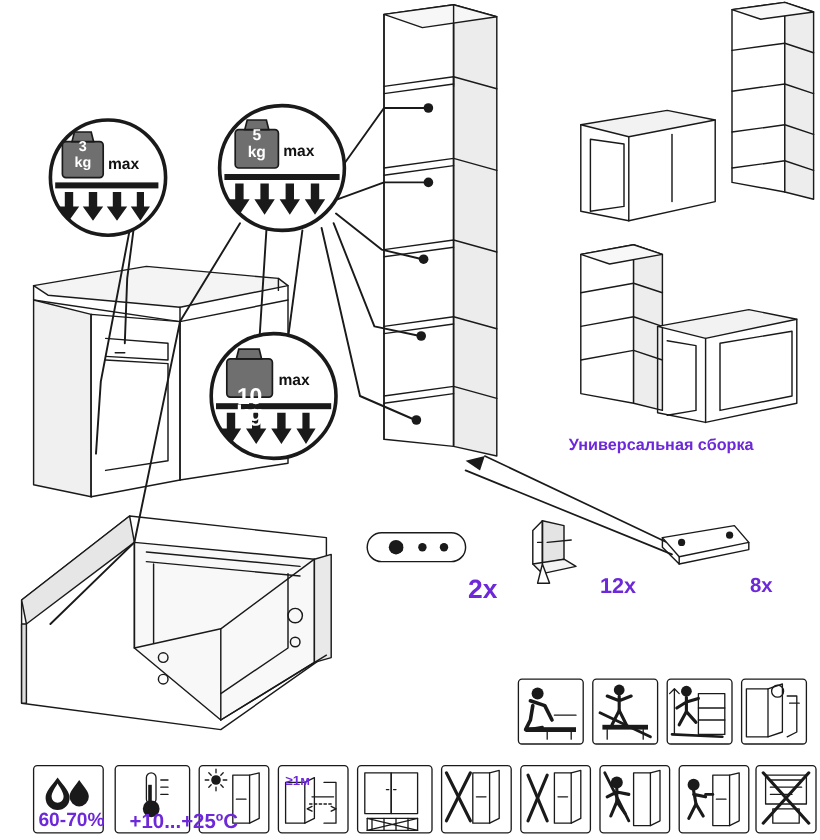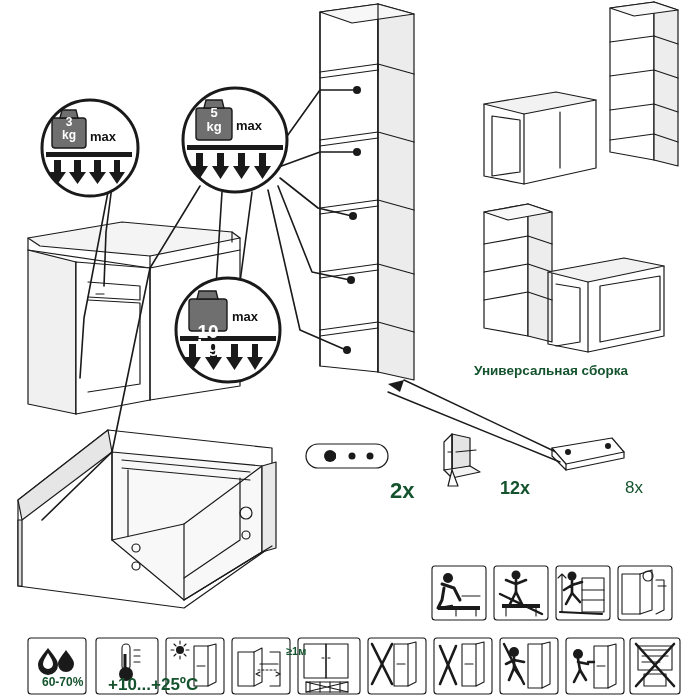--- a/index.html
+++ b/index.html
@@ -8,31 +8,31 @@
     background:#ffffff;
     font-family:"Liberation Sans",sans-serif;
     position:relative;
     overflow:hidden;
   }
   .stage{position:absolute;left:0;top:0;width:683px;height:700px;}
   svg{display:block;}
   .lbl{
     position:absolute;
     font-family:"Liberation Sans",sans-serif;
-    color:#14532d;
+    color:#6d28d9;
     white-space:nowrap;
   }
   #title-universal{
     left:474px;top:363px;
     font-size:13.5px;font-weight:bold;
   }
   #qty-2x{left:390px;top:478px;font-size:22px;font-weight:bold;}
   #qty-12x{left:500px;top:478px;font-size:18px;font-weight:bold;}
-  #qty-8x{left:625px;top:478px;font-size:17px;font-weight:normal;}
-  #hum-label{left:42px;top:675px;font-size:12px;font-weight:bold;}
+  #qty-8x{left:625px;top:478px;font-size:17px;font-weight:bold;}
+  #hum-label{left:32px;top:675px;font-size:16px;font-weight:bold;}
   #temp-label{left:108px;top:675px;font-size:17px;font-weight:bold;}
   .kgbox-txt{position:absolute;font-weight:bold;color:#fff;text-align:center;}
   .maxtxt{position:absolute;font-weight:bold;color:#111;font-size:13px;}
 </style>
 </head>
 <body>
 
 <div class="stage">
 
 <svg width="683" height="700" viewBox="0 0 683 700">
@@ -389,15 +389,15 @@
 <div class="maxtxt" style="left:232px;top:309px;">max</div>
 
 <div class="lbl" id="title-universal">Универсальная сборка</div>
 
 <div class="lbl" id="qty-2x">2x</div>
 <div class="lbl" id="qty-12x">12x</div>
 <div class="lbl" id="qty-8x">8x</div>
 
 <div class="lbl" id="hum-label">60-70%</div>
 <div class="lbl" id="temp-label">+10...+25ºC</div>
-<div class="lbl" style="left:238px;top:645px;font-size:11px;font-weight:bold;margin-left:48px;">≥1м</div>
+<div class="lbl" style="left:238px;top:645px;font-size:11px;font-weight:bold;">≥1м</div>
 
 </div>
 
 </body></html>

